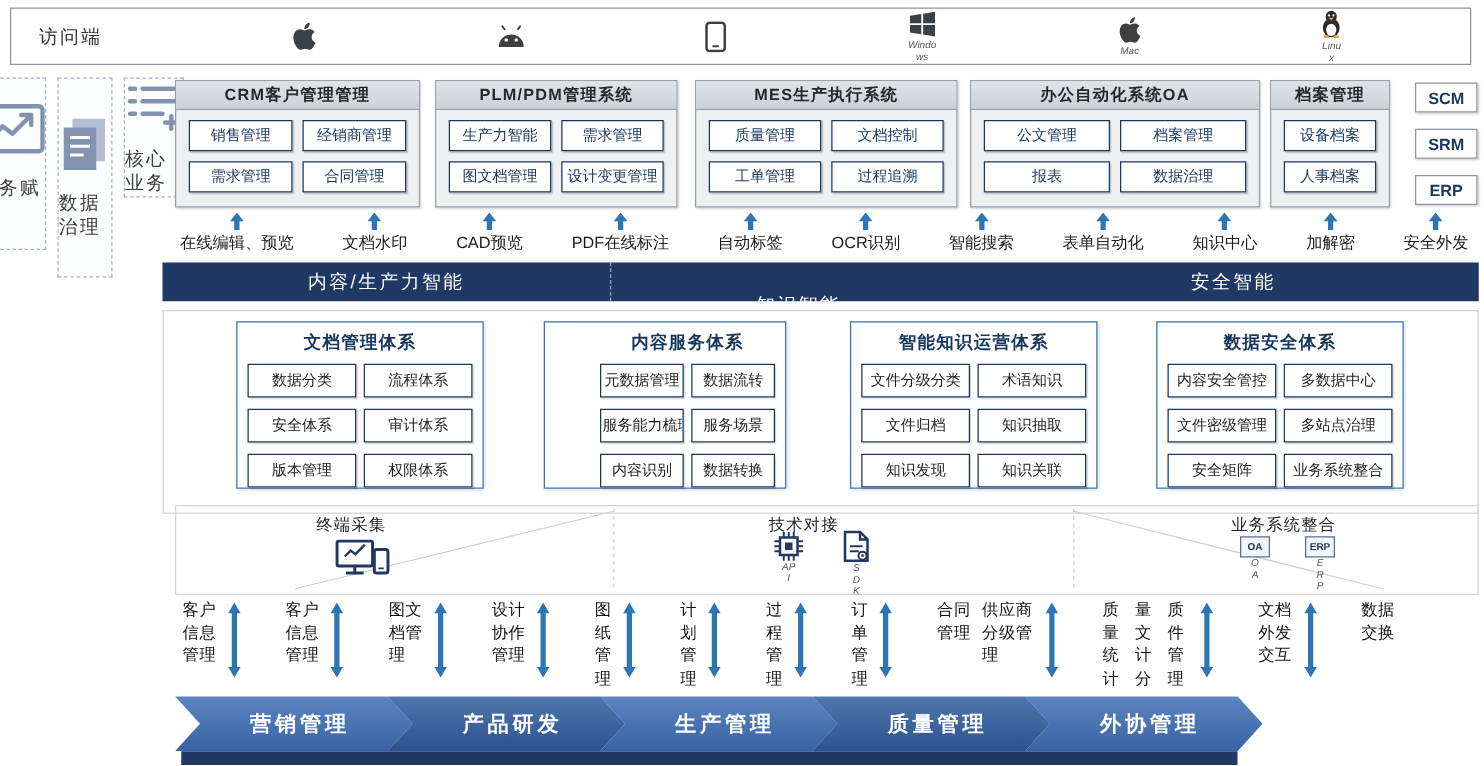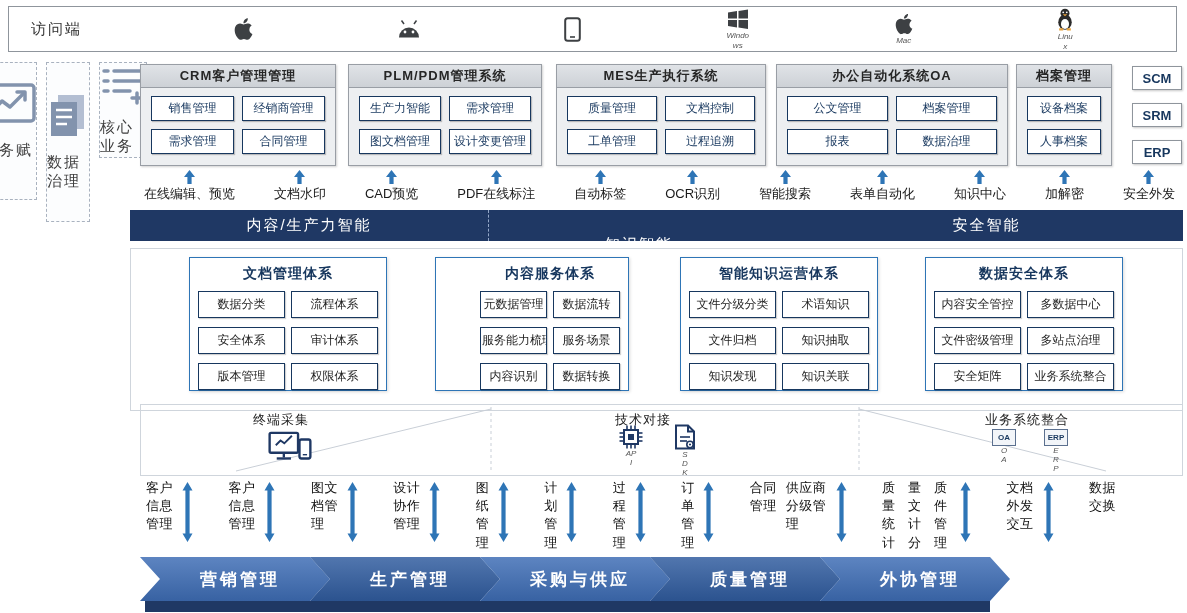--- a/index.html
+++ b/index.html
@@ -501,18 +501,18 @@
         <use href="#i-vd"></use>
       </svg>
   </div>
   <div class="fgroup">
     <div class="flabel fw2">数据交换</div>
   </div>
 </div>
 
 <div class="chain">
   <div class="chev">营销管理</div>
+  <div class="chev">产品研发</div>
   <div class="chev">生产管理</div>
-  <div class="chev">采购与供应</div>
   <div class="chev">质量管理</div>
   <div class="chev">外协管理</div>
 </div>
 <div class="bottom-strip"></div>
 
 </body></html>

